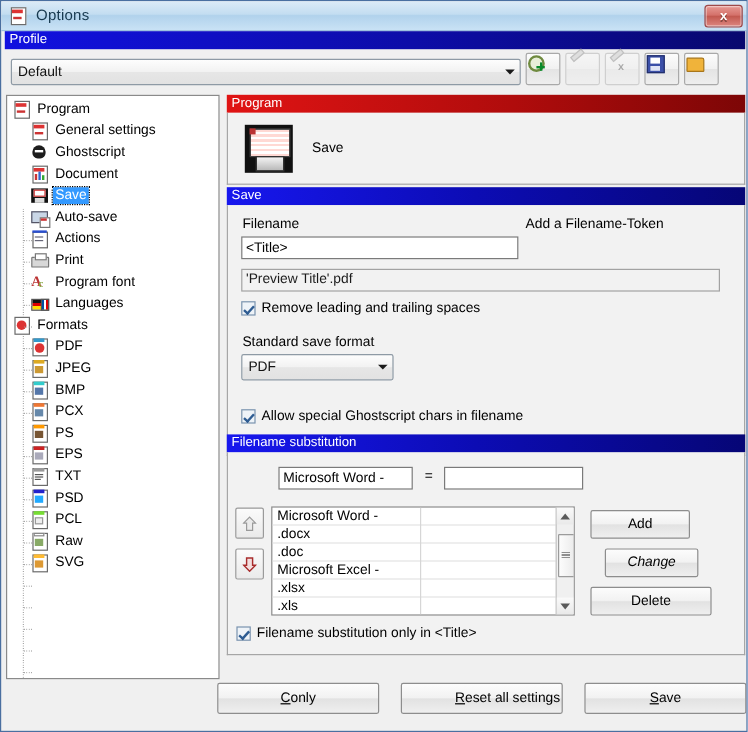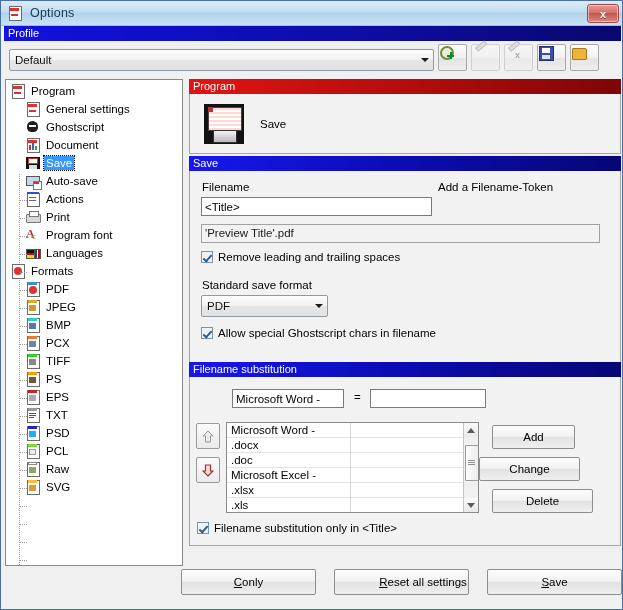--- a/index.html
+++ b/index.html
@@ -404,31 +404,20 @@
               <span style="position:absolute;left:4px;top:6px;width:7px;height:6px;background:#68a;"></span>
             </span>
           </span>
           <span class="lbl">PCX</span>
         </div>
         <div class="tnode">
           <span class="ind" style="width: 19px;"></span>
           <span class="ico">
             <span class="ic">
               <span class="doc"></span>
-              <span style="position:absolute;left:3px;top:1px;width:9px;height:3px;background:#3c3;"></span>
-              <span style="position:absolute;left:4px;top:6px;width:7px;height:6px;background:#888;"></span>
-            </span>
-          </span>
-          <span class="lbl">TIFF</span>
-        </div>
-        <div class="tnode">
-          <span class="ind" style="width: 19px;"></span>
-          <span class="ico">
-            <span class="ic">
-              <span class="doc"></span>
               <span style="position:absolute;left:3px;top:1px;width:9px;height:3px;background:#f90;"></span>
               <span style="position:absolute;left:4px;top:6px;width:7px;height:6px;background:#753;"></span>
             </span>
           </span>
           <span class="lbl">PS</span>
         </div>
         <div class="tnode">
           <span class="ind" style="width: 19px;"></span>
           <span class="ico">
             <span class="ic">
@@ -551,21 +540,21 @@
 
       <span class="lbl" style="position:absolute;left:12px;top:108px;">Standard save format</span>
 
       <div class="combo" style="position:absolute;left:11px;top:124px;width:127px;">
         <span class="cv">PDF</span>
         <span class="arr">
             <i></i>
           </span>
       </div>
 
-      <div class="chk" style="position:absolute;left:11px;top:156px;">
+      <div class="chk" style="position:absolute;left:11px;top:170px;">
         <span class="chkbox on"></span>
         <span class="lbl">Allow special Ghostscript chars in filename</span>
       </div>
     </div>
   </div>
 
   <div class="pane" id="pane-subst">
     <div class="band band-blue2">Filename substitution</div>
     <div class="pane-body" style="height:169px;position:relative;">
 
@@ -599,21 +588,21 @@
               <i></i>
             </div>
           <div class="sthumb"></div>
           <div class="sbtn dn" style="position:absolute;bottom:0;left:0;right:0;">
               <i></i>
             </div>
         </div>
       </div>
 
       <div class="btn" style="position:absolute;left:302px;top:48px;width:83px;height:24px;">Add</div>
-      <div class="btn" style="position:absolute;left:289px;top:80px;width:101px;height:24px;">Change</div>
+      <div class="btn" style="position:absolute;left:314px;top:80px;width:78px;height:24px;font-style:italic;">Change</div>
       <div class="btn" style="position:absolute;left:302px;top:112px;width:101px;height:24px;">Delete</div>
 
       <div class="chk" style="position:absolute;left:7px;top:145px;">
         <span class="chkbox on"></span>
         <span class="lbl">Filename substitution only in &lt;Title&gt;</span>
       </div>
     </div>
   </div>
 
   <div class="btn footer-btn" style="left:180px;top:568px;">

